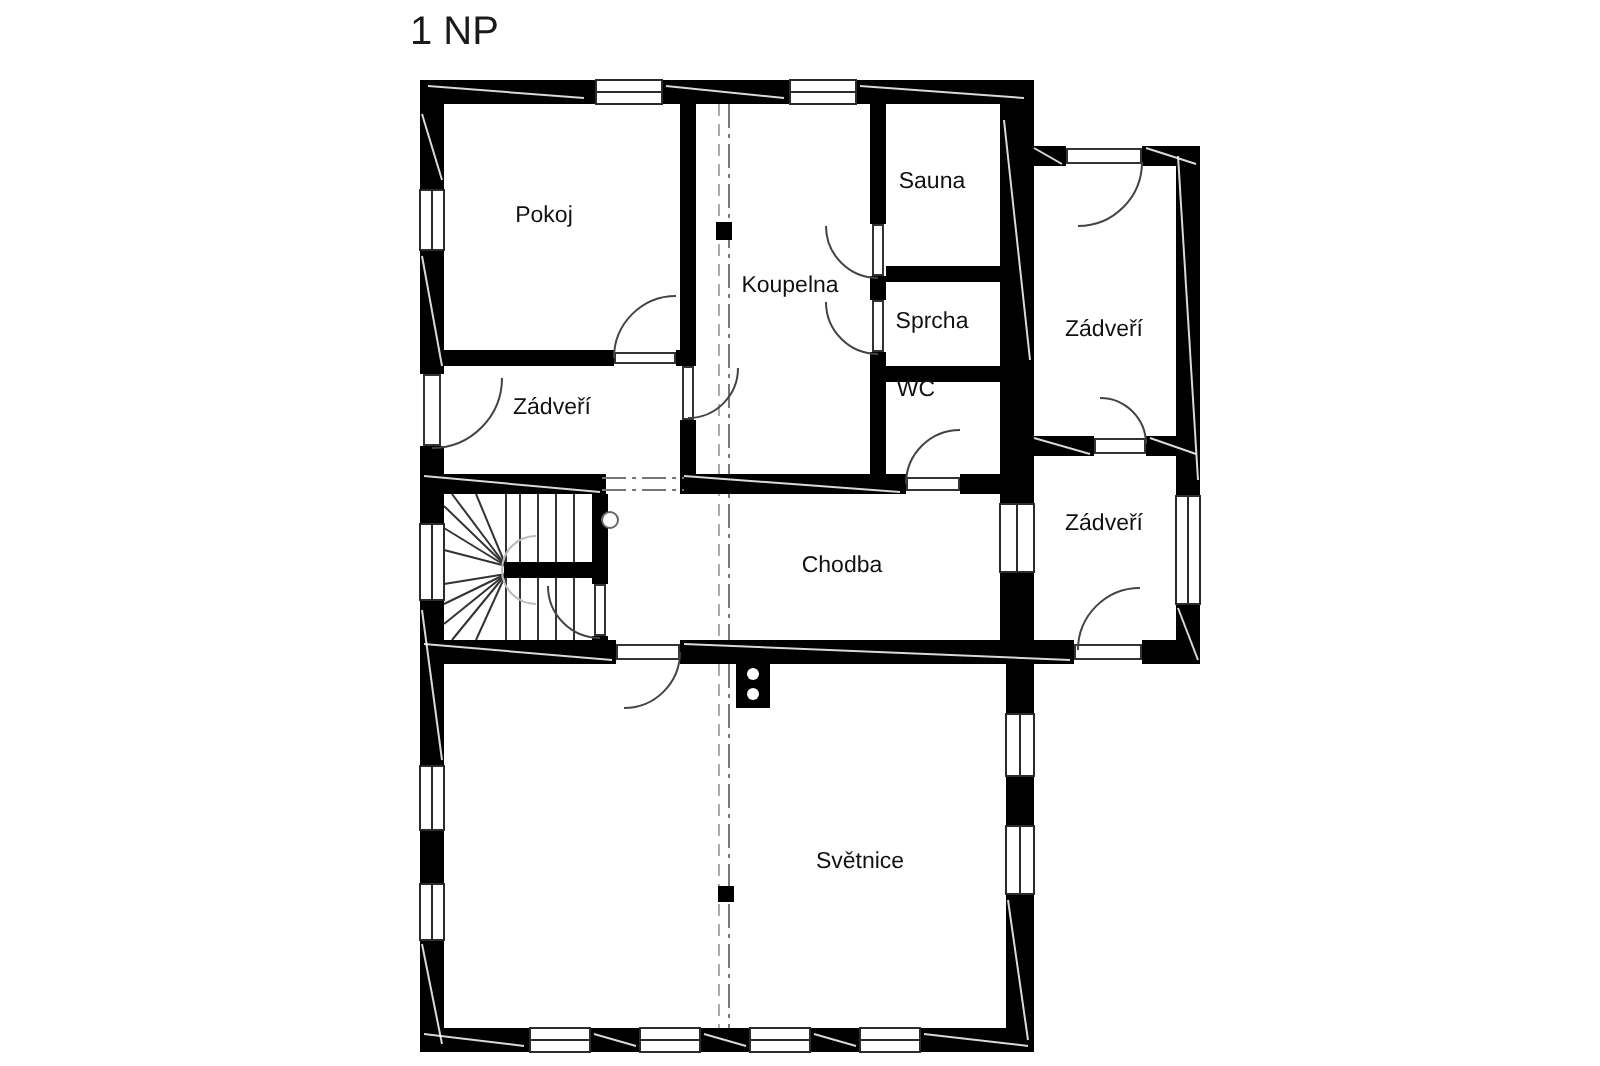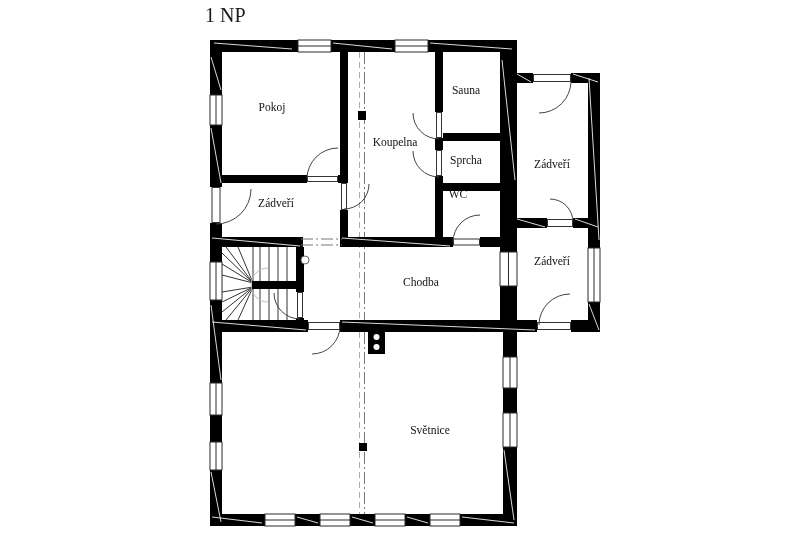--- a/index.html
+++ b/index.html
@@ -1,17 +1,17 @@
 <!DOCTYPE html>
 <html><head>
 <meta charset="utf-8">
 <style>
   html,body{margin:0;padding:0;background:#ffffff;}
   .page{position:relative;width:800px;height:533px;background:#fff;overflow:hidden;
-        font-family:Liberation Serif, serif;}
+        font-family:Liberation Sans, sans-serif;}
   svg{display:block;}
   .wall{fill:#000000;stroke:none;}
   .joint{stroke:#ffffff;stroke-width:1;opacity:.85;}
   .win{fill:#ffffff;stroke:#2b2b2b;stroke-width:1;}
   .winline{stroke:#2b2b2b;stroke-width:1;}
   .open{fill:#ffffff;stroke:none;}
   .leaf{fill:#ffffff;stroke:#333333;stroke-width:1;}
   .arc{fill:none;stroke:#444444;stroke-width:1;}
   .tread{stroke:#333333;stroke-width:1;}
   .walk{fill:none;stroke:#bbbbbb;stroke-width:1;}

